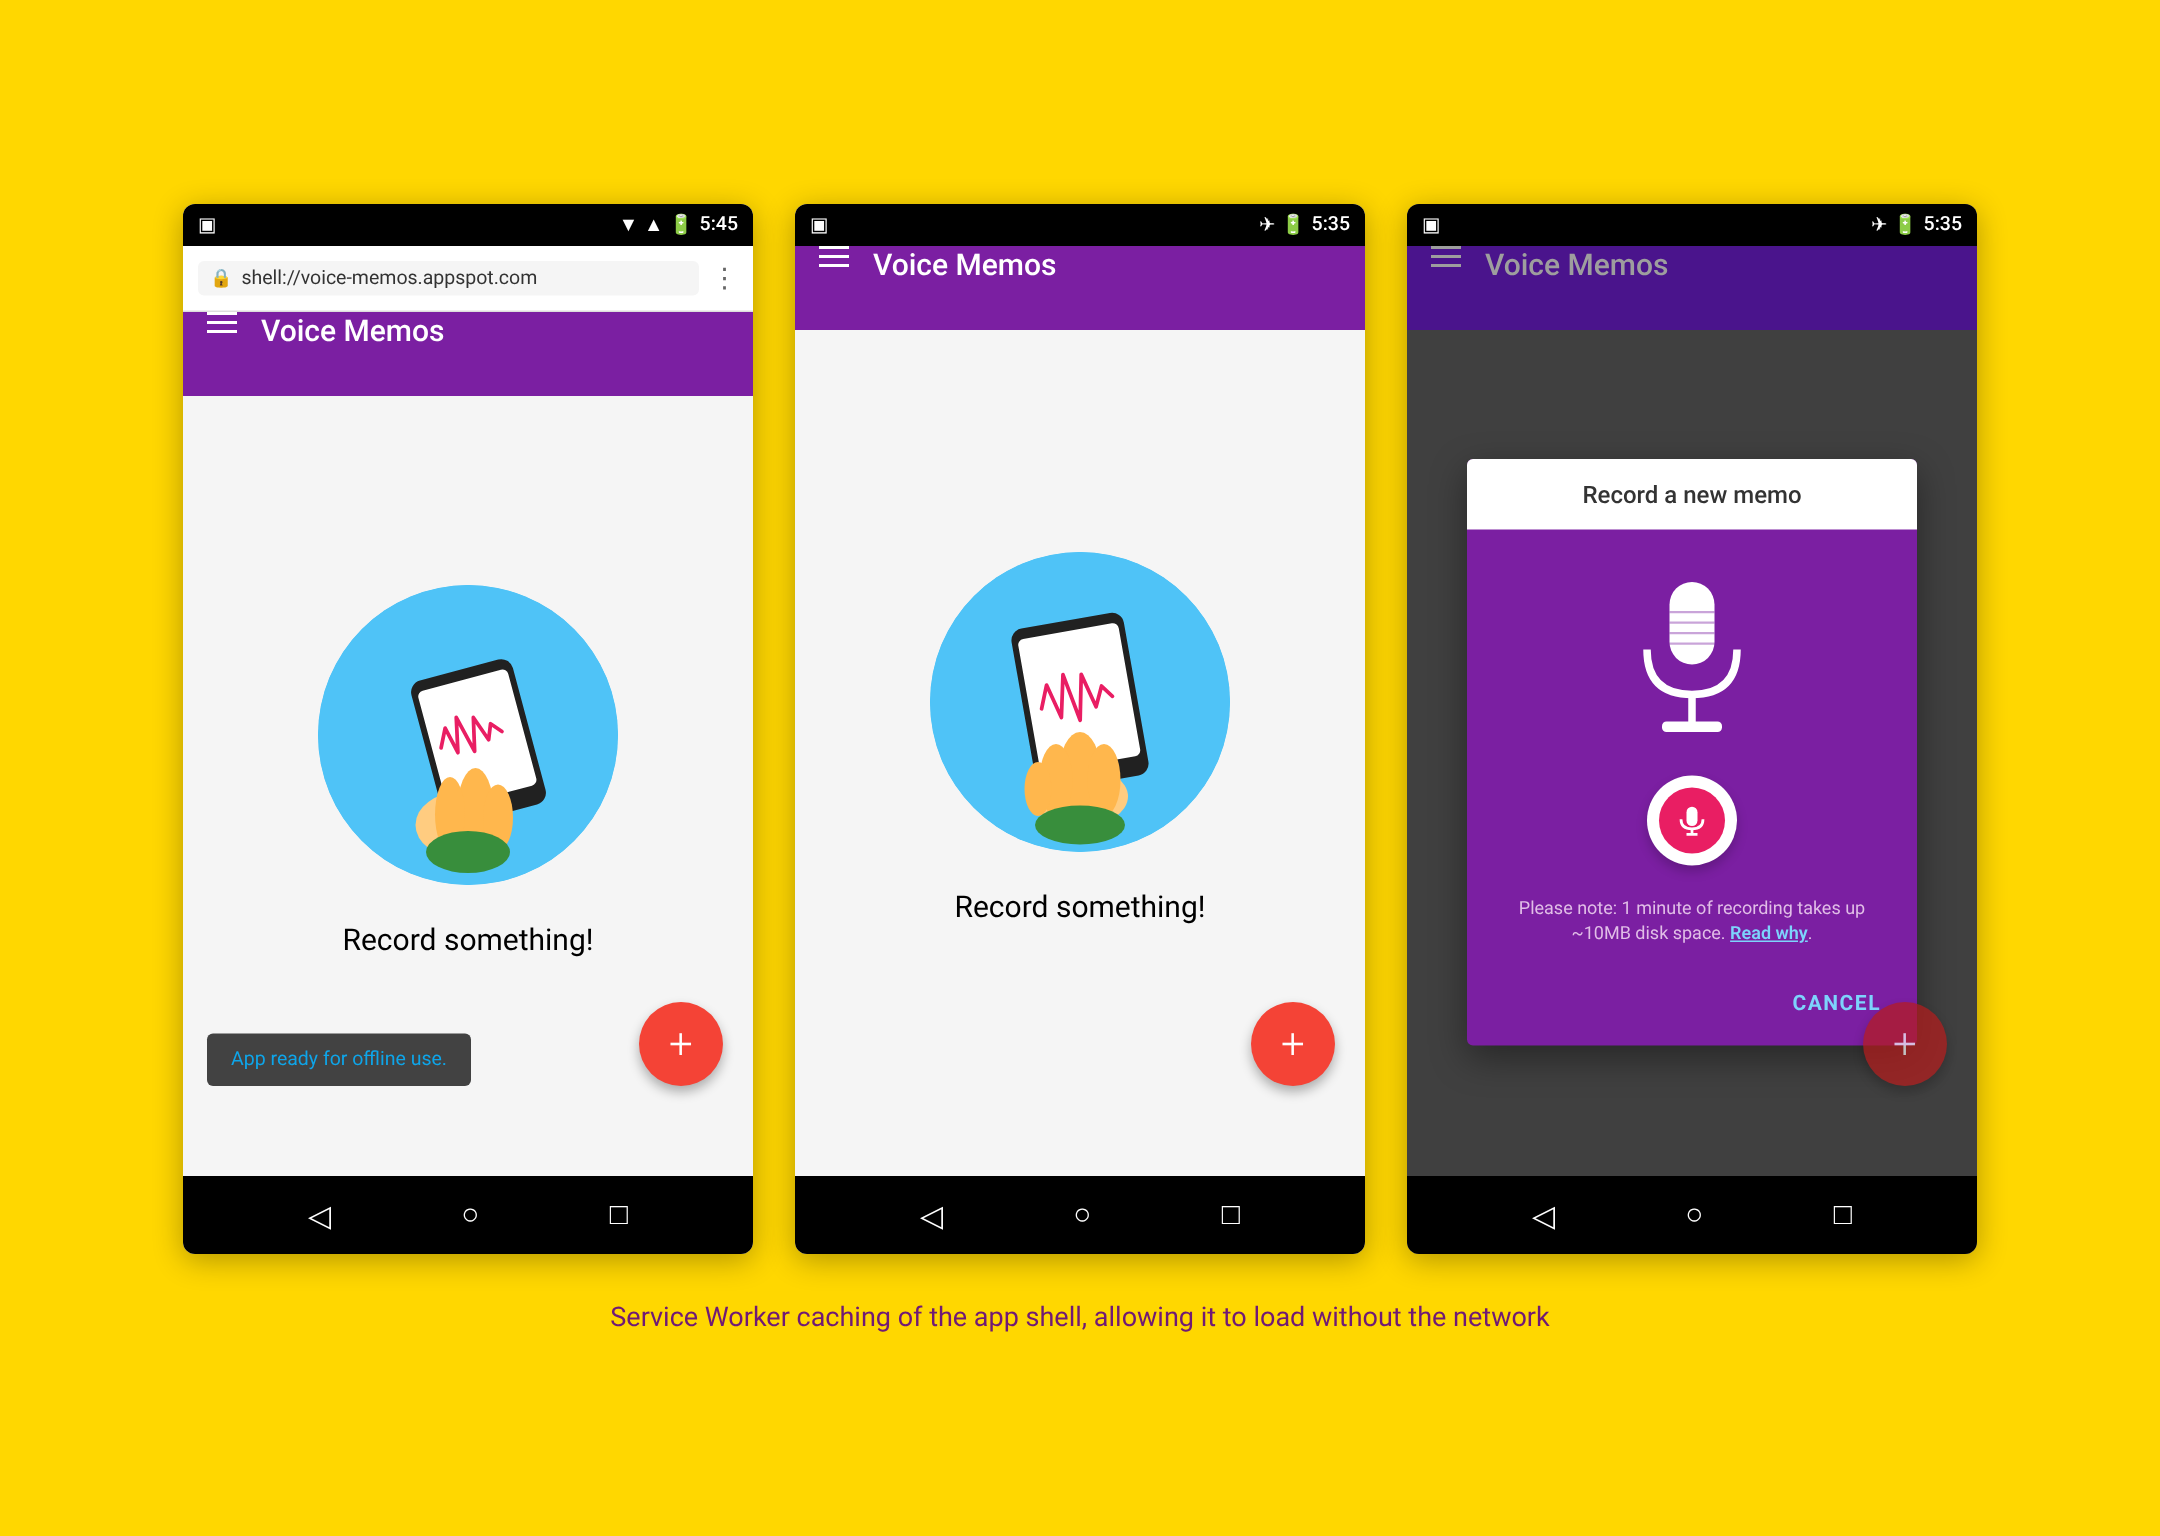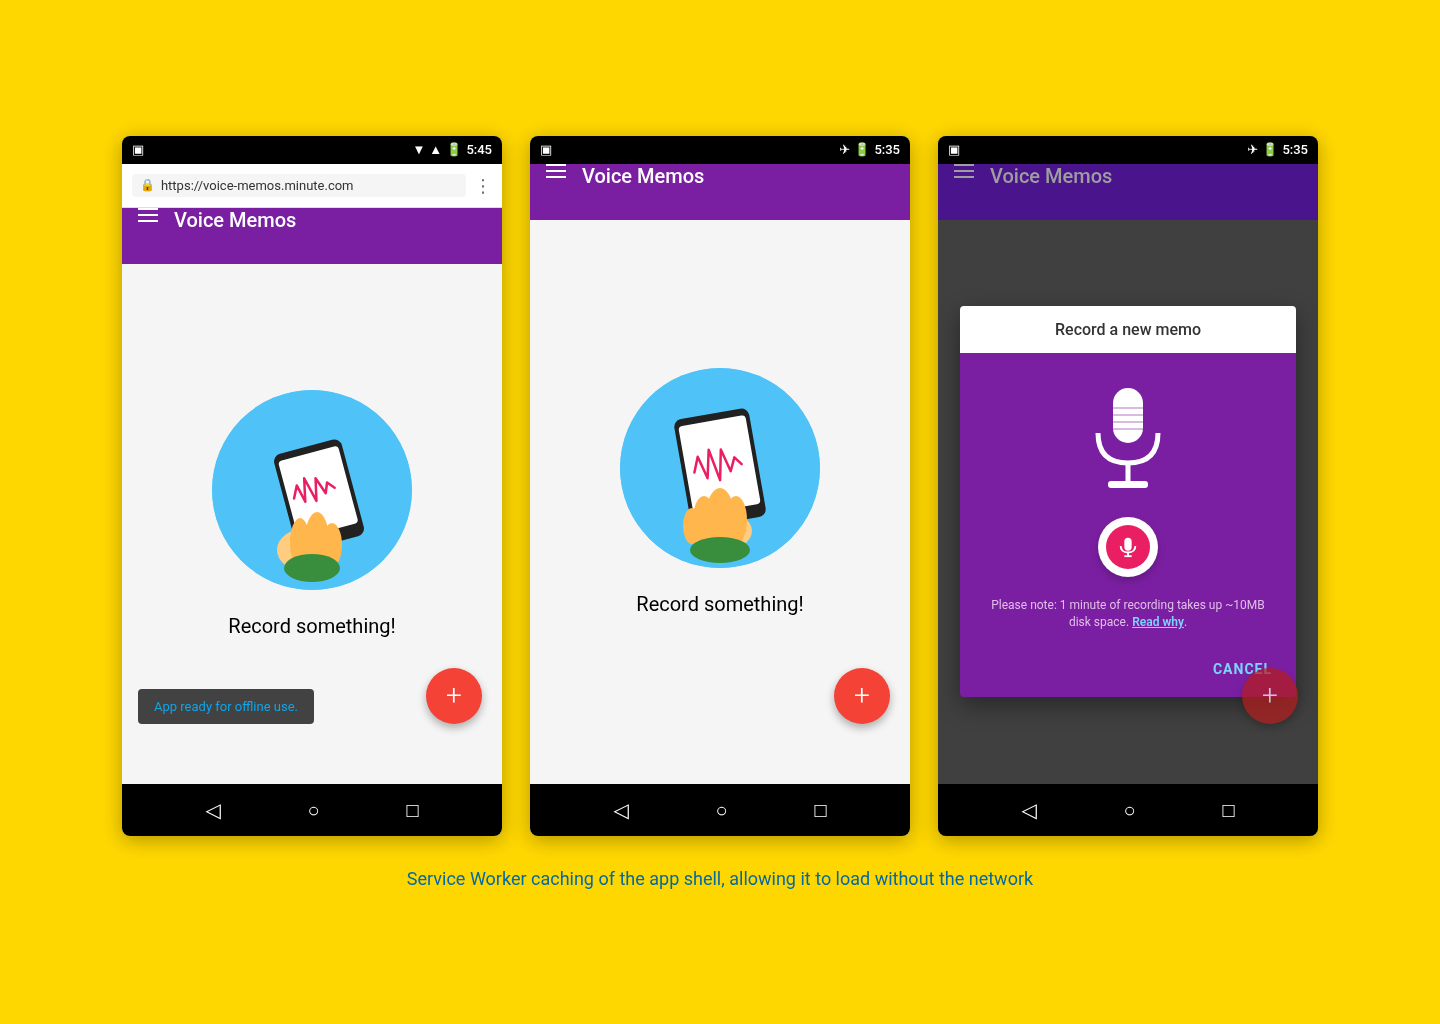--- a/index.html
+++ b/index.html
@@ -184,21 +184,21 @@
       position: absolute;
       top: 0; left: 0; right: 0; bottom: 0;
       background: rgba(0,0,0,0.45);
       display: flex;
       align-items: center;
       justify-content: center;
     }
     .dialog {
       background: #7B1FA2;
       border-radius: 4px;
-      width: 336px;
+      width: 300px;
       overflow: hidden;
       box-shadow: 0 8px 24px rgba(0,0,0,0.4);
     }
     .dialog-title {
       background: #fff;
       color: #333;
       text-align: center;
       padding: 14px;
       font-size: 16px;
       font-weight: 500;
@@ -252,21 +252,21 @@
       color: #7dd3fc;
       font-size: 14px;
       font-weight: 700;
       letter-spacing: 1px;
       cursor: pointer;
       padding: 6px 8px;
     }
     
     .caption {
       font-size: 18px;
-      color: #0369a1;
+      color: #701a75;
       text-align: center;
       max-width: 900px;
       font-weight: 400;
       margin-top: 4px;
     }
   </style>
 </head>
 <body>
 
 <div class="phones-container">
@@ -279,21 +279,21 @@
       <div class="status-bar-icons">
         <span>▼</span>
         <span>▲</span>
         <span>🔋</span>
         <span>5:45</span>
       </div>
     </div>
     <div class="browser-bar">
       <div class="browser-url">
         <span class="lock-icon">🔒</span>
-        <span>https://voice-memos.minute.com</span>
+        <span>shell://voice-memos.appspot.com</span>
       </div>
       <span style="font-size:18px;color:#666;">⋮</span>
     </div>
     <div class="app-bar">
       <div class="hamburger">
         <span></span>
         <span></span>
         <span></span>
       </div>
       <span class="app-bar-title">Voice Memos</span>

